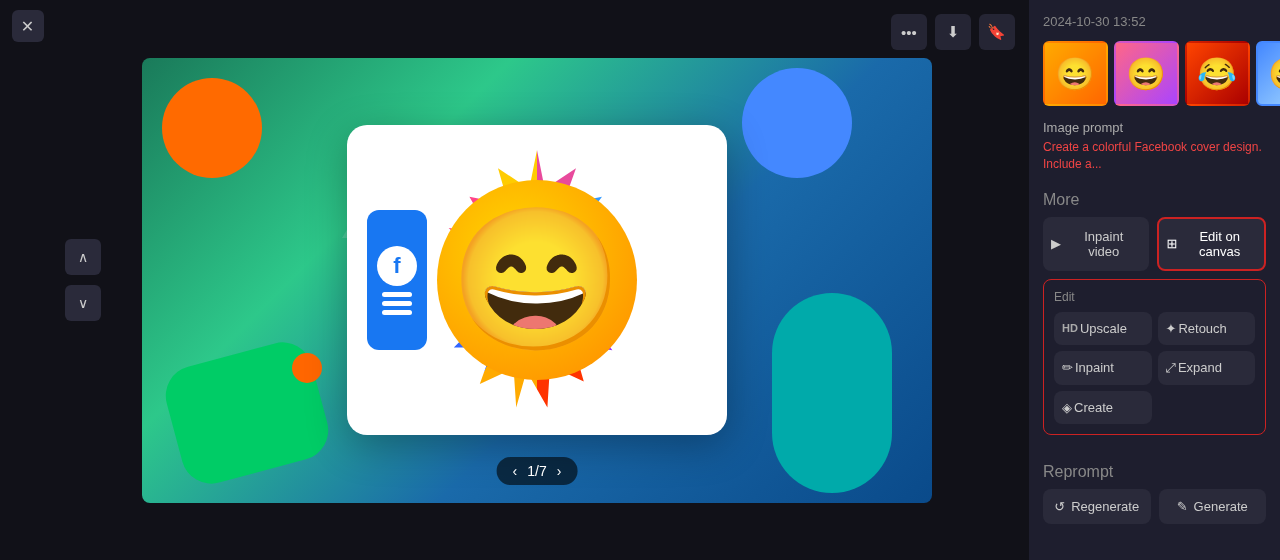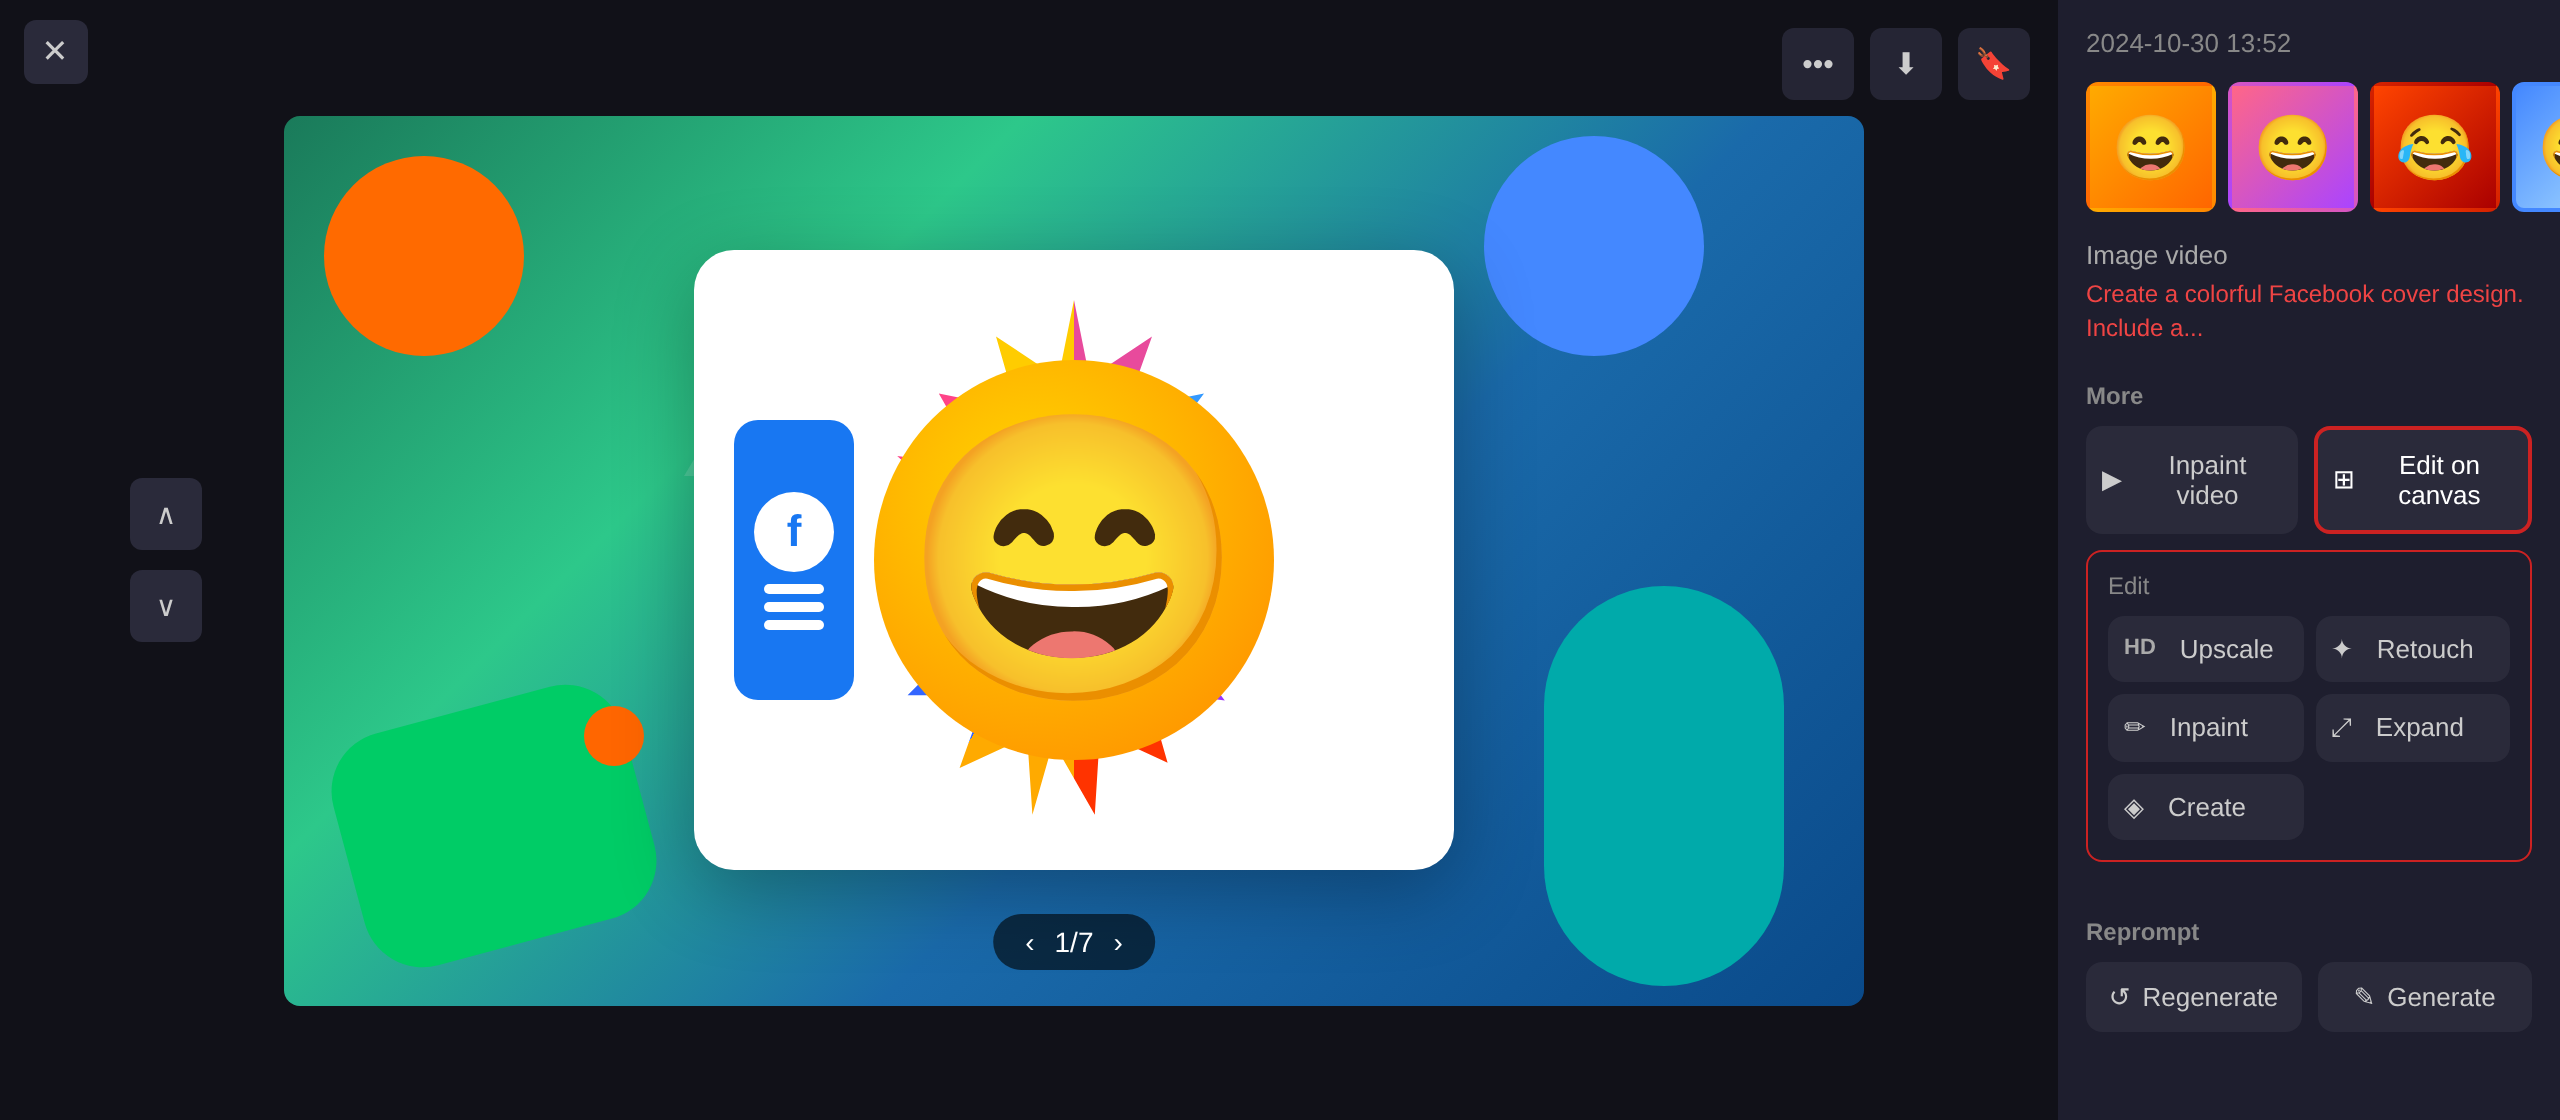--- a/index.html
+++ b/index.html
@@ -350,25 +350,24 @@
       margin-bottom: 14px;
       line-height: 1.4;
       overflow: hidden;
       display: -webkit-box;
       -webkit-line-clamp: 2;
       -webkit-box-orient: vertical;
     }
 
     
     .section-label {
-      font-size: 12px;
+      font-size: 16px;
       color: #888;
       margin-bottom: 8px;
       margin-top: 4px;
-      font-weight: bold;
     }
 
     
     .action-row {
       display: flex;
       gap: 8px;
       margin-bottom: 8px;
     }
 
     .action-btn {
@@ -410,21 +409,21 @@
     }
     .edit-btn {
       background: #2a2a3a;
       border: none;
       border-radius: 8px;
       color: #ccc;
       padding: 9px 8px;
       cursor: pointer;
       display: flex;
       align-items: center;
-      gap: 12px;
+      gap: 2px;
       font-size: 13px;
     }
 
     
     .generate-section {
       margin-top: 4px;
     }
     .generate-row {
       display: flex;
       gap: 8px;
@@ -529,21 +528,21 @@
       <div class="thumb-inner">😄</div>
     </div>
     <div class="thumb thumb-3">
       <div class="thumb-inner">😂</div>
     </div>
     <div class="thumb thumb-4">
       <div class="thumb-inner">😄</div>
     </div>
   </div>
 
-  <div class="image-prompt-label">Image video</div>
+  <div class="image-prompt-label">Image prompt</div>
   <div class="image-prompt-text">Create a colorful Facebook cover design. Include a...</div>
 
   <div class="section-label">More</div>
   <div class="action-row">
     <button class="action-btn">
       <span>▶</span>
       <span>Inpaint video</span>
     </button>
     <button class="action-btn highlighted">
       <span>⊞</span>

